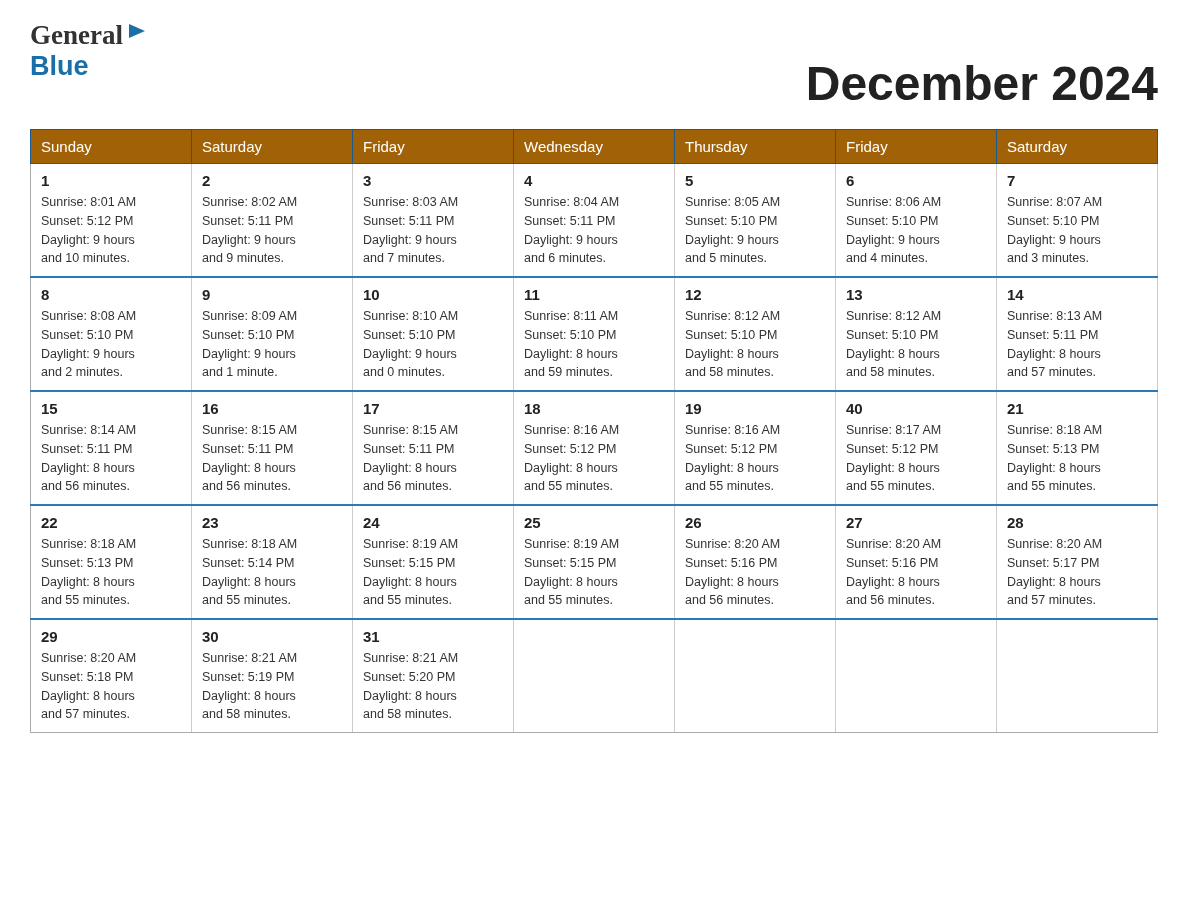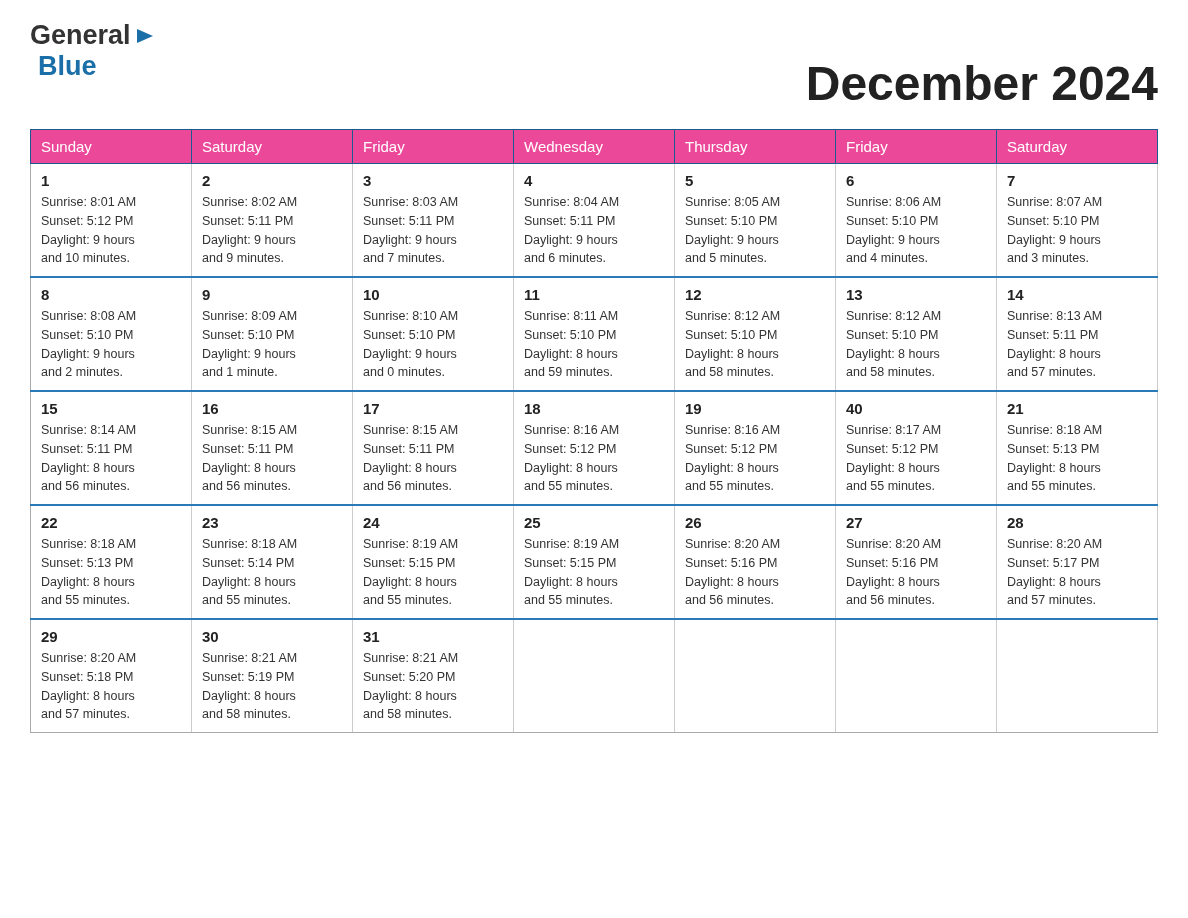--- a/index.html
+++ b/index.html
@@ -20,26 +20,27 @@
       display: flex;
       align-items: center;
       gap: 0px;
     }
     .logo-block {
       display: flex;
       flex-direction: column;
     }
     .logo-line1 {
       display: flex;
-      align-items: flex-end;
+      align-items: flex-start;
+      font-family: Liberation Serif, serif;
     }
     .logo-line2 {
       display: flex;
       align-items: center;
-      margin-left: 8px;
+      margin-left: 0;
     }
     .title-block {
       text-align: right;
       margin-top: 36px;
     }
     .month-title {
       font-size: 48px;
       font-weight: bold;
       color: #222;
     }
@@ -47,21 +48,21 @@
       font-size: 22px;
       color: #444;
       margin-top: 4px;
     }
     .calendar-table {
       width: 100%;
       border-collapse: collapse;
       border: 1px solid #aaa;
     }
     .calendar-table th {
-      background-color: #ec4899;
+      background-color: #a16207;
       color: #fff;
       font-size: 15px;
       font-weight: normal;
       padding: 8px 10px;
       text-align: left;
       border: 1px solid #1a5a90;
     }
     .calendar-table td {
       vertical-align: top;
       padding: 8px 10px;

